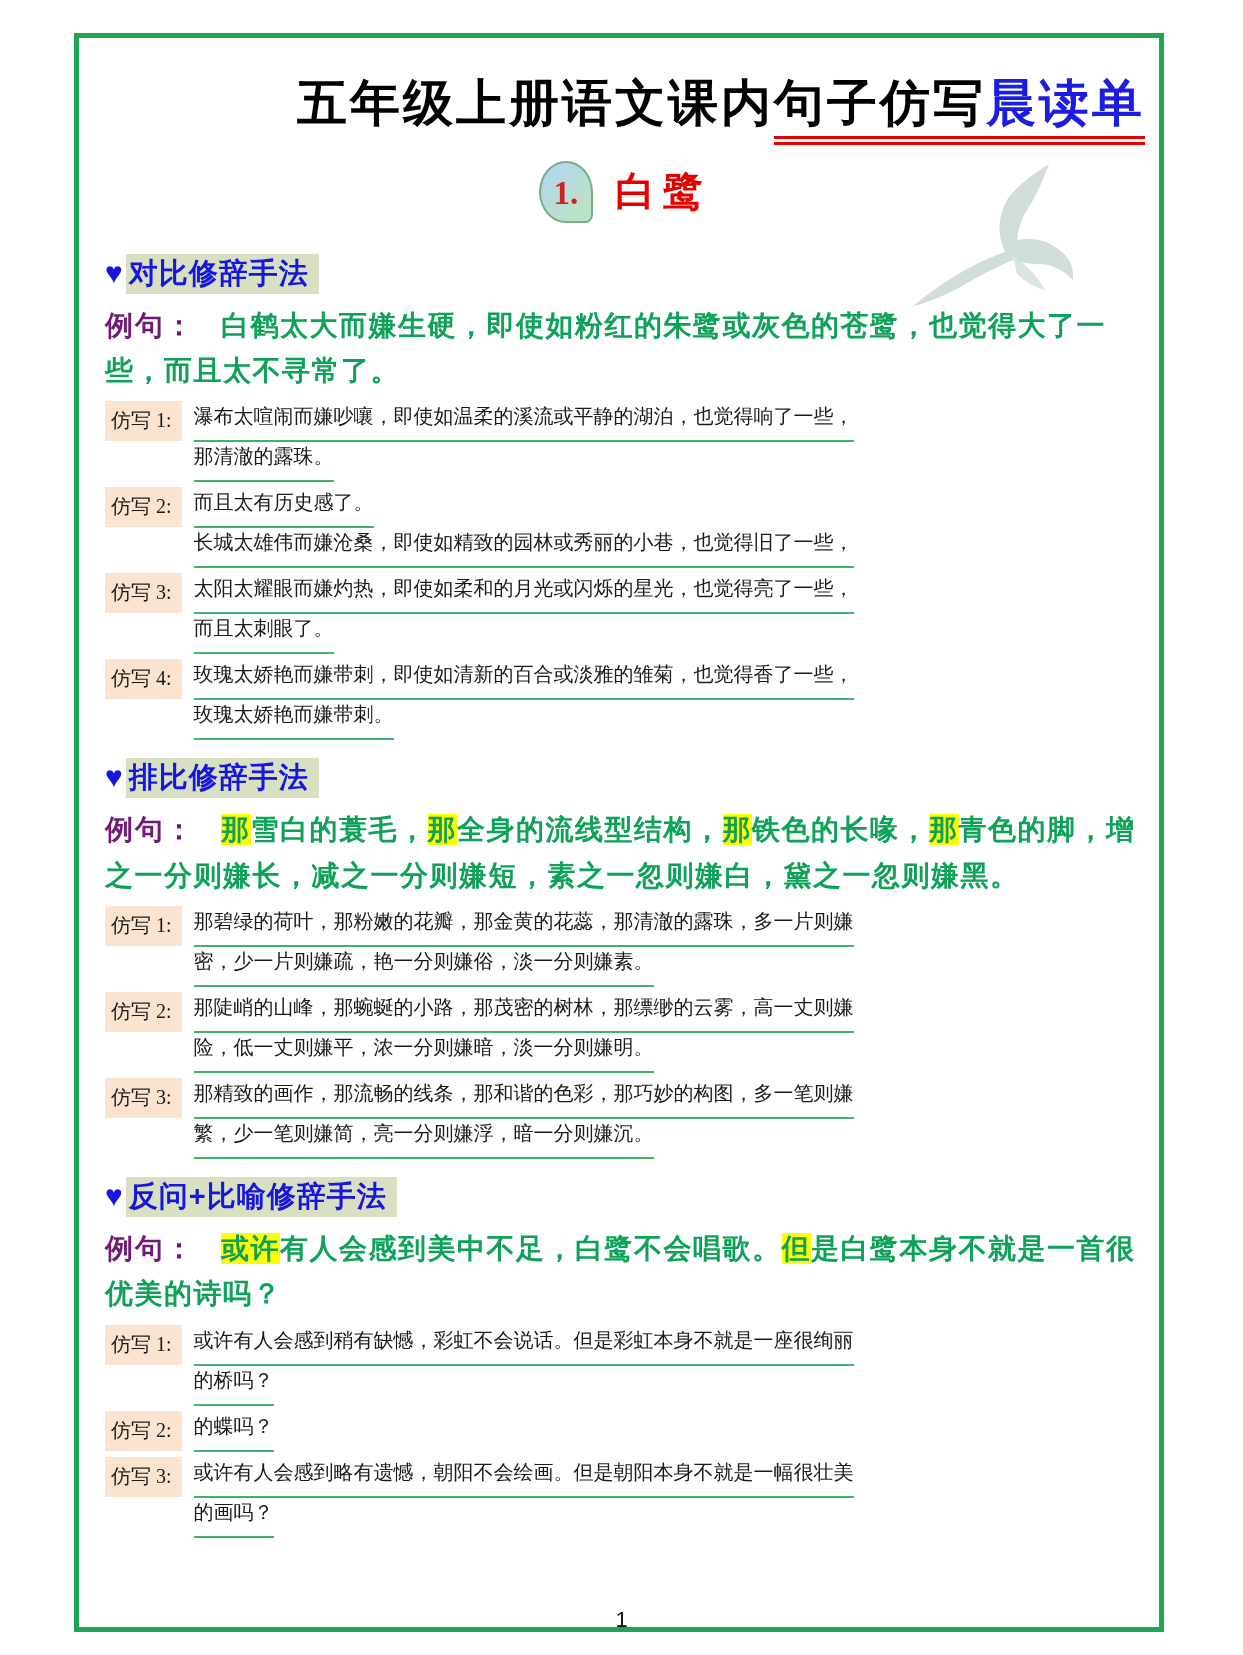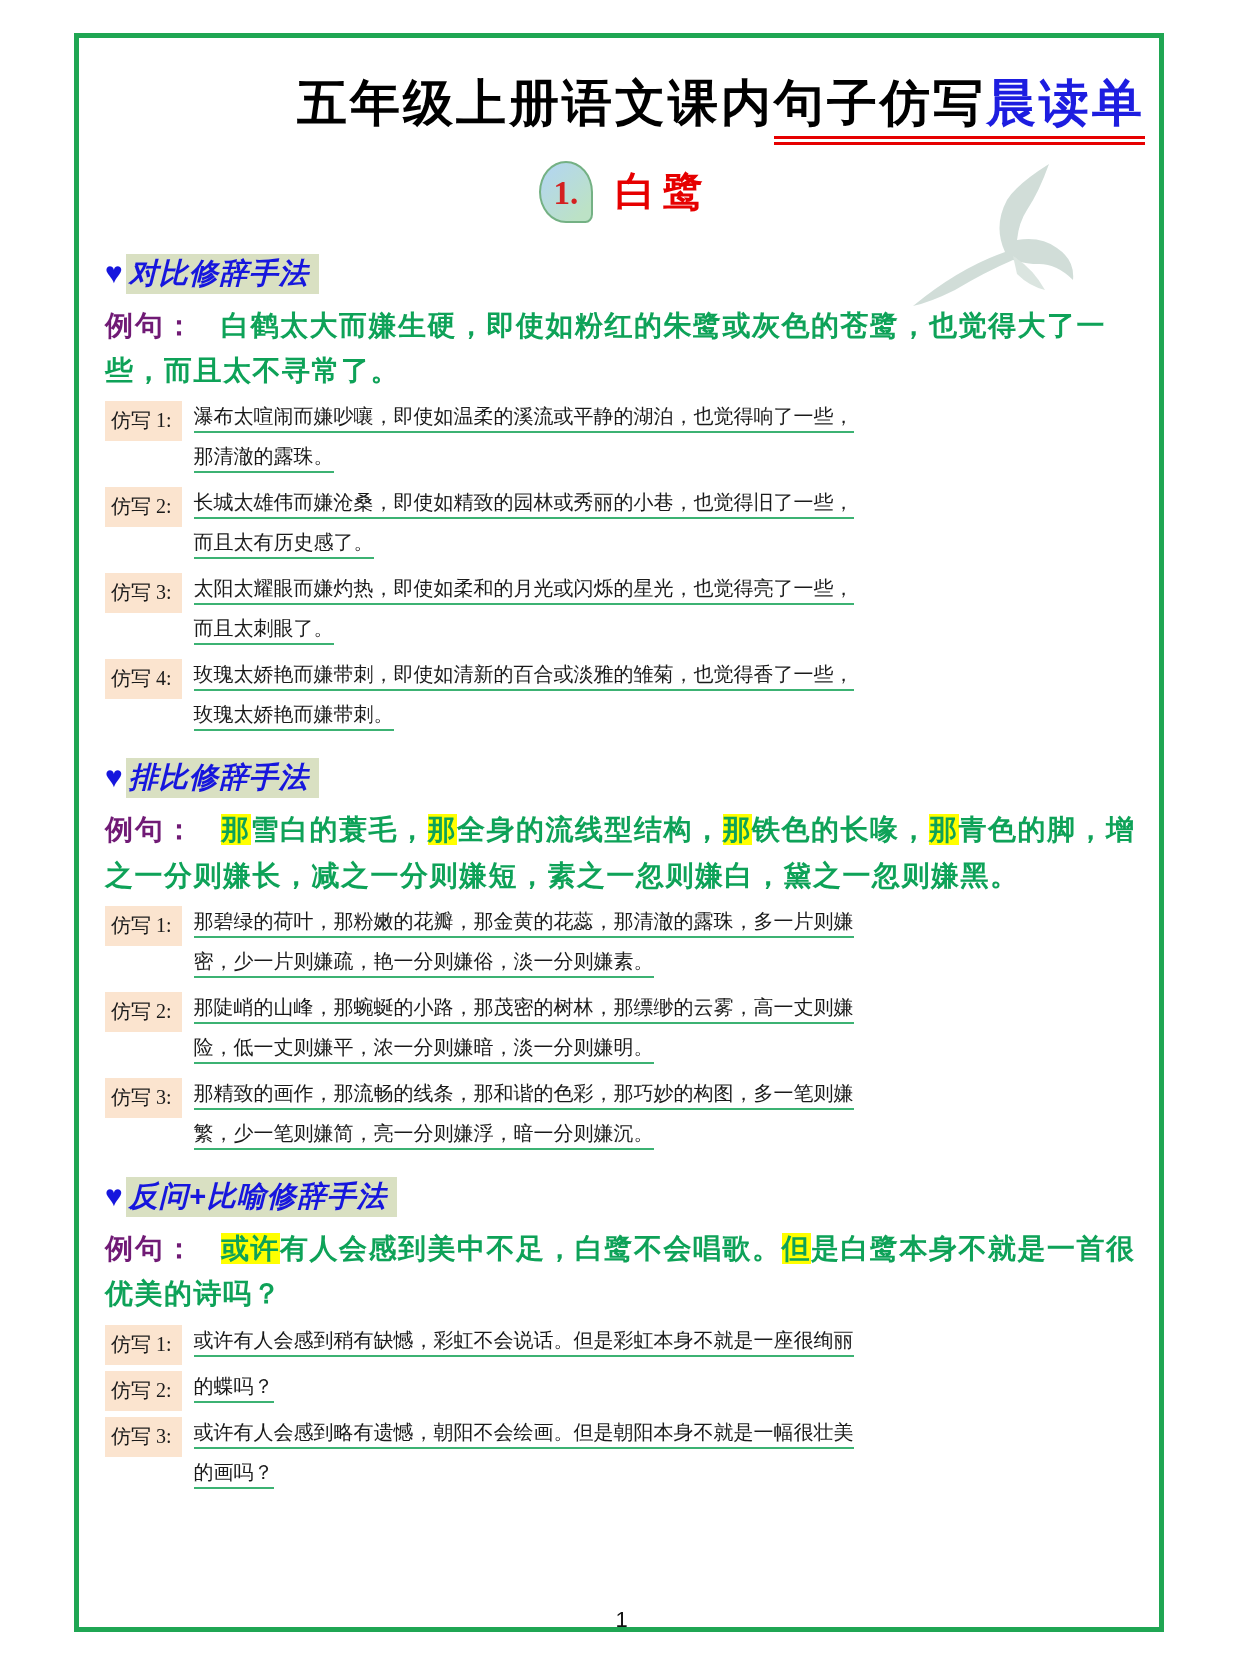--- a/index.html
+++ b/index.html
@@ -35,40 +35,40 @@
     color:#d42020;font-size:33px;font-weight:bold;line-height:60px;text-align:center;
     font-family:"Liberation Serif","DejaVu Serif",serif;box-sizing:border-box;
   }
   .lesson-name{
     display:inline-block;vertical-align:middle;margin-left:18px;
     color:#e60000;font-size:40px;font-weight:900;letter-spacing:8px;
     font-family:"Liberation Serif","DejaVu Serif",serif;
   }
   .bird{position:absolute;right:48px;top:118px;width:210px;height:170px;opacity:.85;}
   
-  .sec-head{margin:18px 0 4px 0;font-size:29px;font-weight:bold;line-height:40px;font-style:italic;}
+  .sec-head{margin:18px 0 4px 0;font-size:29px;font-weight:bold;line-height:40px;}
   .heart{color:#1616dd;margin-right:3px;font-size:30px;}
   .head-hl{background:#d9e0c2;color:#1616dd;padding:3px 10px 5px 3px;letter-spacing:1px;}
   
   .example{
     margin:10px 0 8px 0;font-size:28px;font-weight:bold;color:#0ea258;
     line-height:1.62;letter-spacing:1.5px;
   }
   .ex-label{color:#701a75;margin-right:26px;letter-spacing:2px;}
   .example .hl{background:#ffff00;}
   
   .imit{display:flex;align-items:flex-start;margin:0 0 6px 0;
     font-family:"Liberation Serif","DejaVu Serif",serif;font-size:20px;color:#1a1a1a;}
   .imit-label{
     flex:0 0 auto;background:#fbe4cf;padding:2px 10px 4px 6px;margin-right:12px;
     white-space:nowrap;line-height:34px;
   }
   .imit-text{flex:1 1 auto;min-width:0;}
   .line{margin-bottom:9px;line-height:31px;white-space:nowrap;}
-  .u-span{border-bottom:2px solid #3cb273;padding-bottom:4px;}
+  .u-span{border-bottom:2px solid #3cb273;padding-bottom:13px;}
   
   .page-num{
     position:absolute;left:0;right:0;bottom:22px;text-align:center;
     font-size:22px;color:#111;
   }
 </style>
 </head>
 <body>
 
 <div class="frame">
@@ -97,22 +97,22 @@
       <div class="imit">
         <span class="imit-label">仿写 1:</span>
         <div class="imit-text">
           <div class="line"><span class="u-span">瀑布太喧闹而嫌吵嚷，即使如温柔的溪流或平静的湖泊，也觉得响了一些，</span></div>
           <div class="line"><span class="u-span">那清澈的露珠。</span></div>
         </div>
       </div>
       <div class="imit">
         <span class="imit-label">仿写 2:</span>
         <div class="imit-text">
+          <div class="line"><span class="u-span">而且太有历史感了。</span></div>
           <div class="line"><span class="u-span">长城太雄伟而嫌沧桑，即使如精致的园林或秀丽的小巷，也觉得旧了一些，</span></div>
-          <div class="line"><span class="u-span">而且太有历史感了。</span></div>
         </div>
       </div>
       <div class="imit">
         <span class="imit-label">仿写 3:</span>
         <div class="imit-text">
           <div class="line"><span class="u-span">太阳太耀眼而嫌灼热，即使如柔和的月光或闪烁的星光，也觉得亮了一些，</span></div>
           <div class="line"><span class="u-span">而且太刺眼了。</span></div>
         </div>
       </div>
       <div class="imit">
@@ -158,20 +158,21 @@
       <div class="sec-head">
         <span class="heart">♥</span><span class="head-hl">反问+比喻修辞手法</span>
       </div>
       <p class="example">
         <span class="ex-label">例句：</span><span><span class="hl">或许</span><span>有人会感到美中不足，白鹭不会唱歌。</span><span class="hl">但</span><span>是白鹭本身不就是一首很优美的诗吗？</span></span>
       </p>
       <div class="imit">
         <span class="imit-label">仿写 1:</span>
         <div class="imit-text">
           <div class="line"><span class="u-span">或许有人会感到稍有缺憾，彩虹不会说话。但是彩虹本身不就是一座很绚丽</span></div>
+          <div class="line"><span class="u-span">的桥吗？</span></div>
         </div>
       </div>
       <div class="imit">
         <span class="imit-label">仿写 2:</span>
         <div class="imit-text">
           <div class="line"><span class="u-span">的蝶吗？</span></div>
         </div>
       </div>
       <div class="imit">
         <span class="imit-label">仿写 3:</span>

